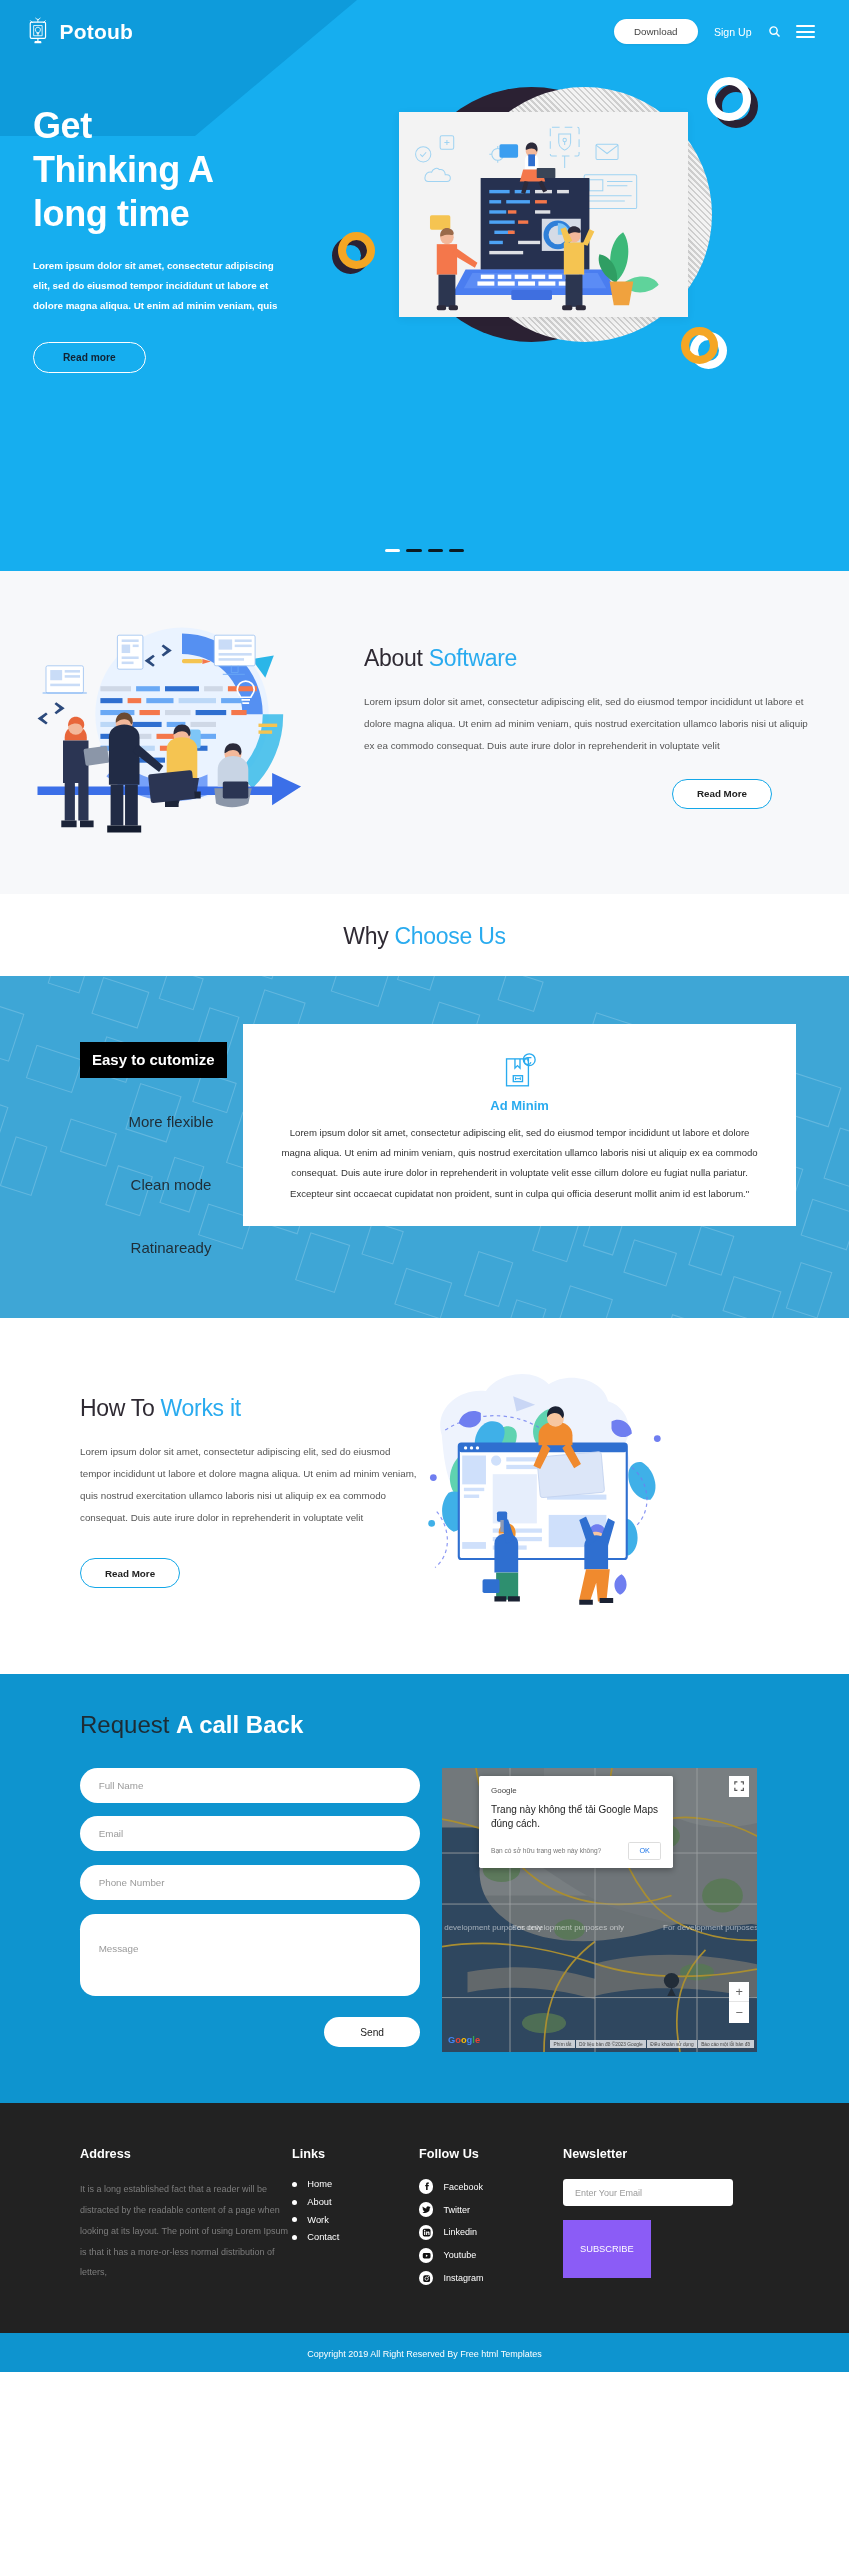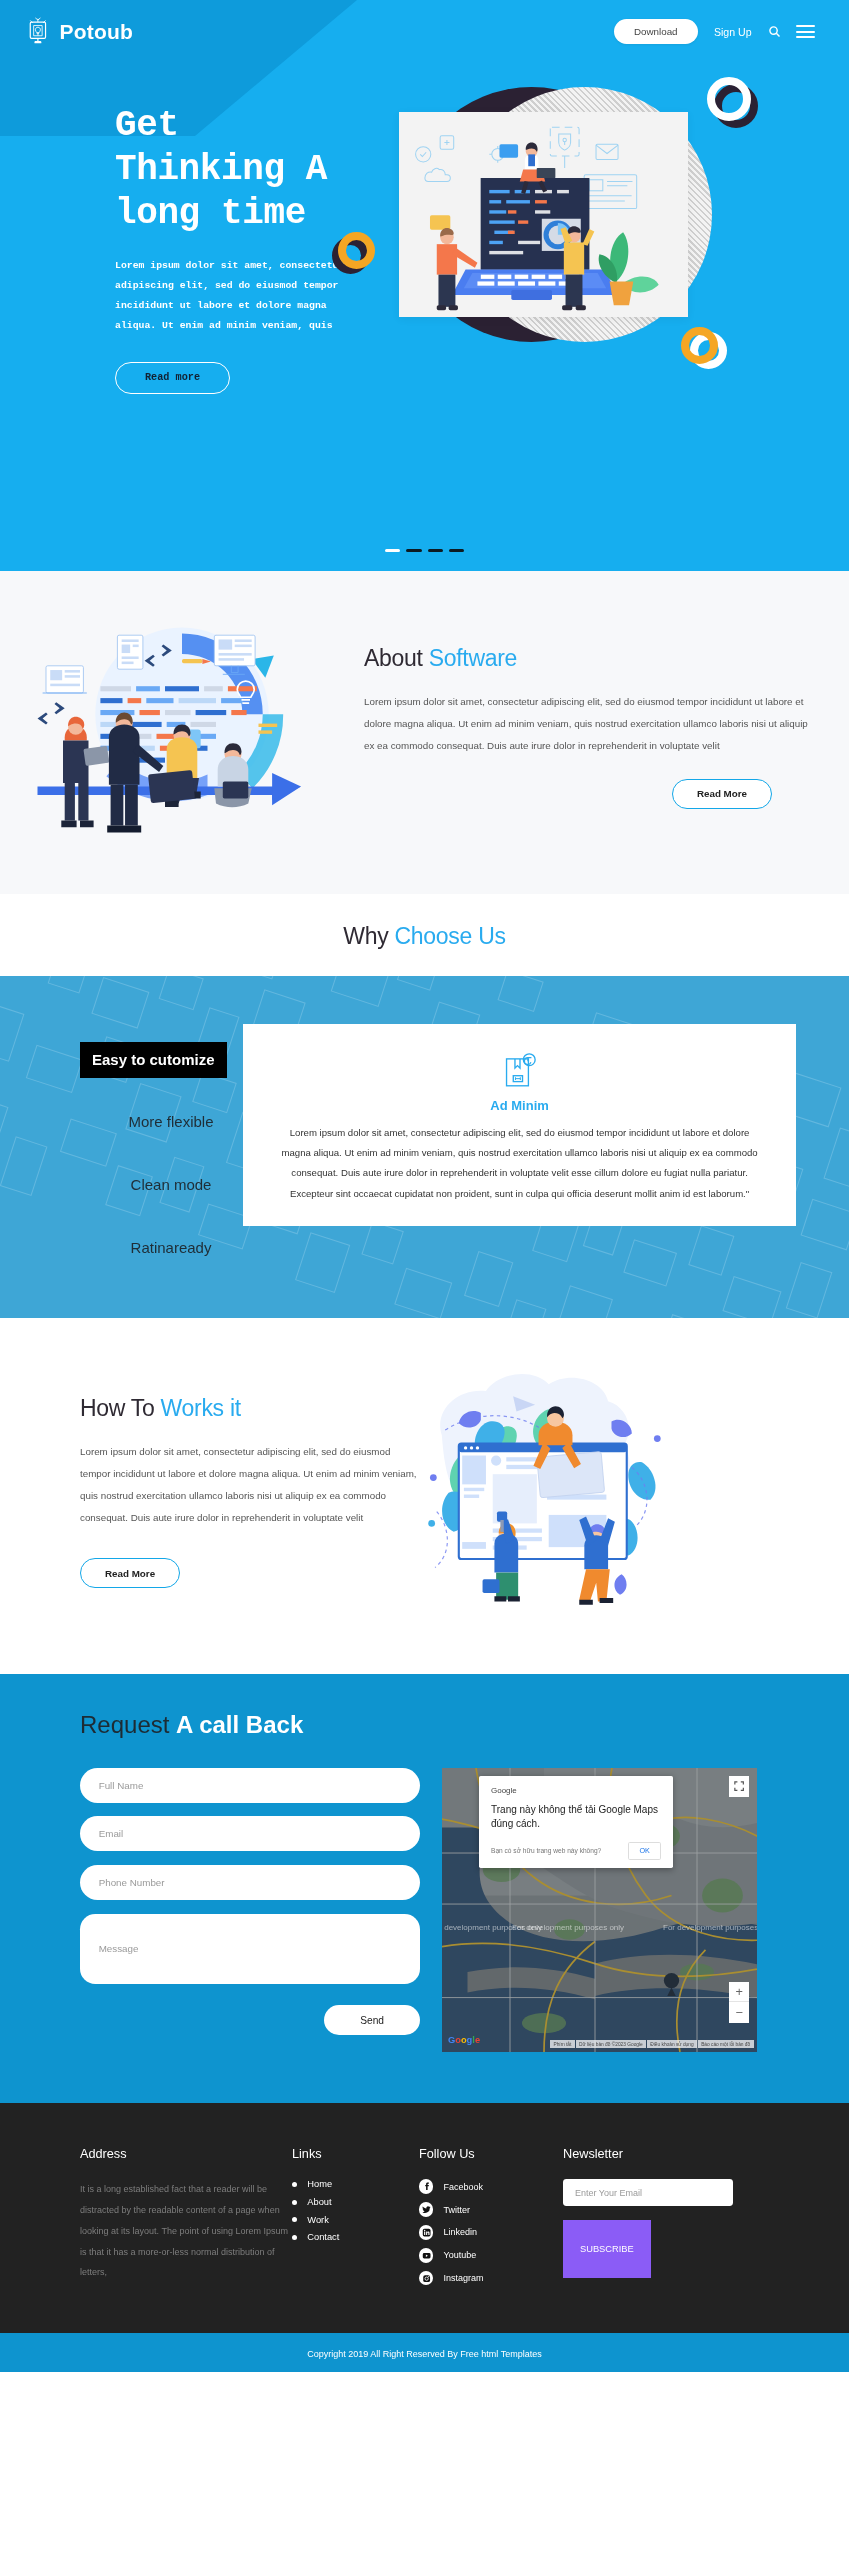--- a/index.html
+++ b/index.html
@@ -29,21 +29,21 @@
     background:#fff;color:#444;border:none;border-radius:15.3px;
     padding:6.8px 20.4px;font-size:9.8px;font-family:inherit;cursor:pointer;
     box-shadow:0 0.8px 2.5px rgba(0,0,0,.08);
   }
   .nav-link{color:#fff;font-size:10.6px;text-decoration:none;cursor:pointer;}
   .icon-btn{background:none;border:none;cursor:pointer;display:flex;align-items:center;}
   .burger{width:18.7px;display:flex;flex-direction:column;gap:3.4px;cursor:pointer;}
   .burger i{display:block;height:2.1px;background:#fff;border-radius:1.7px;}
 
   .hero-body{position:relative;z-index:4;display:flex;padding:24px 0 0 0;}
-  .hero-left{width:357px;padding-left:115px;padding-top:32px;font-family:Liberation Mono, monospace;}
+  .hero-left{width:357px;padding-left:33px;padding-top:32px;}
   .hero-title{color:#fff;font-size:36px;line-height:1.22;font-weight:700;letter-spacing:-0.4px;}
   .hero-sub{color:#fff;font-size:9.8px;line-height:2.05;margin-top:20.4px;width:248px;font-weight:600;}
   .btn-outline-white{
     margin-top:25.5px;display:inline-block;border:1.7px solid #fff;border-radius:22px;
     background:transparent;color:#123;padding:9.3px 29px;font-size:10.2px;
     font-family:inherit;cursor:pointer;font-weight:600;
   }
   .hero-right{flex:1;position:relative;height:331px;}
 
   
@@ -102,21 +102,21 @@
 
   
   .request{background:#0E94CF;padding:37px 0 51px;}
   .req-title{padding-left:80px;font-size:24px;font-weight:400;color:#1d2b34;}
   .req-title .w{color:#fff;font-weight:600;}
   .req-body{display:flex;margin-top:29px;padding:0 92px 0 80px;gap:22px;}
   .req-form{width:340px;flex:0 0 340px;}
   .field{width:100%;border:none;border-radius:22px;background:#fff;
     padding:12px 18.7px;font-size:9.8px;font-family:inherit;margin-bottom:13.6px;color:#333;}
   .field::placeholder{color:#9a9a9a;}
-  textarea.field{height:70px;border-radius:15.3px;resize:none;padding-top:29px;}
+  textarea.field{height:82px;border-radius:15.3px;resize:none;padding-top:29px;}
   .send-row{display:flex;justify-content:flex-end;margin-top:5.1px;}
   .btn-send{background:#fff;border:none;border-radius:20.4px;padding:9.3px 36px;
     font-size:10.2px;font-family:inherit;cursor:pointer;color:#222;}
 
   .map{flex:1;position:relative;background:#7b8a92;height:284px;overflow:hidden;}
   .map-gmaps{position:absolute;inset:0;}
   .map-overlay{position:absolute;inset:0;background:rgba(0,0,0,.22);}
   .map-dialog{position:absolute;left:37px;top:8.5px;width:194px;background:#fff;
     border-radius:1.7px;padding:10.2px 12px 8.5px;box-shadow:0 1.7px 6.8px rgba(0,0,0,.3);z-index:5;}
   .md-title{font-size:8px;color:#444;margin-bottom:7.6px;}
@@ -135,21 +135,21 @@
   .map-attrib{position:absolute;right:3.4px;bottom:3.4px;display:flex;gap:0.8px;z-index:5;}
   .map-attrib span{background:rgba(245,245,245,.78);color:#444;font-size:4.8px;padding:1.7px 3.4px;}
   .wm{position:absolute;color:rgba(255,255,255,.55);font-size:8px;z-index:3;white-space:nowrap;}
 
   
   .footer{background:#222222;padding:44px 0 39px;display:flex;padding-left:80px;padding-right:59px;}
   .fcol-addr{width:212px;flex:0 0 212px;}
   .fcol-links{width:127px;flex:0 0 127px;}
   .fcol-follow{width:144px;flex:0 0 144px;}
   .fcol-news{flex:1;}
-  .f-title{color:#fff;font-size:12.7px;font-weight:400;margin-bottom:18.7px;}
+  .f-title{color:#fff;font-size:12.7px;font-weight:700;margin-bottom:18.7px;}
   .f-addr{color:#7d7d7d;font-size:9px;line-height:2.3;}
   .f-link{display:flex;align-items:center;gap:10.2px;margin-bottom:7.6px;cursor:pointer;}
   .f-bullet{width:5.1px;height:5.1px;border-radius:50%;background:#fff;flex:0 0 5.1px;}
   .f-link span{color:#fff;font-size:9.3px;}
   .soc{display:flex;align-items:center;gap:10.2px;margin-bottom:8.5px;cursor:pointer;}
   .soc-ic{width:14.4px;height:14.4px;border-radius:50%;background:#fff;display:flex;
     align-items:center;justify-content:center;flex:0 0 14.4px;}
   .soc span{color:#fff;font-size:9px;}
   .news-input{width:170px;border:none;border-radius:3.4px;background:#fff;
     padding:8.5px 12px;font-size:9px;font-family:inherit;color:#333;}

